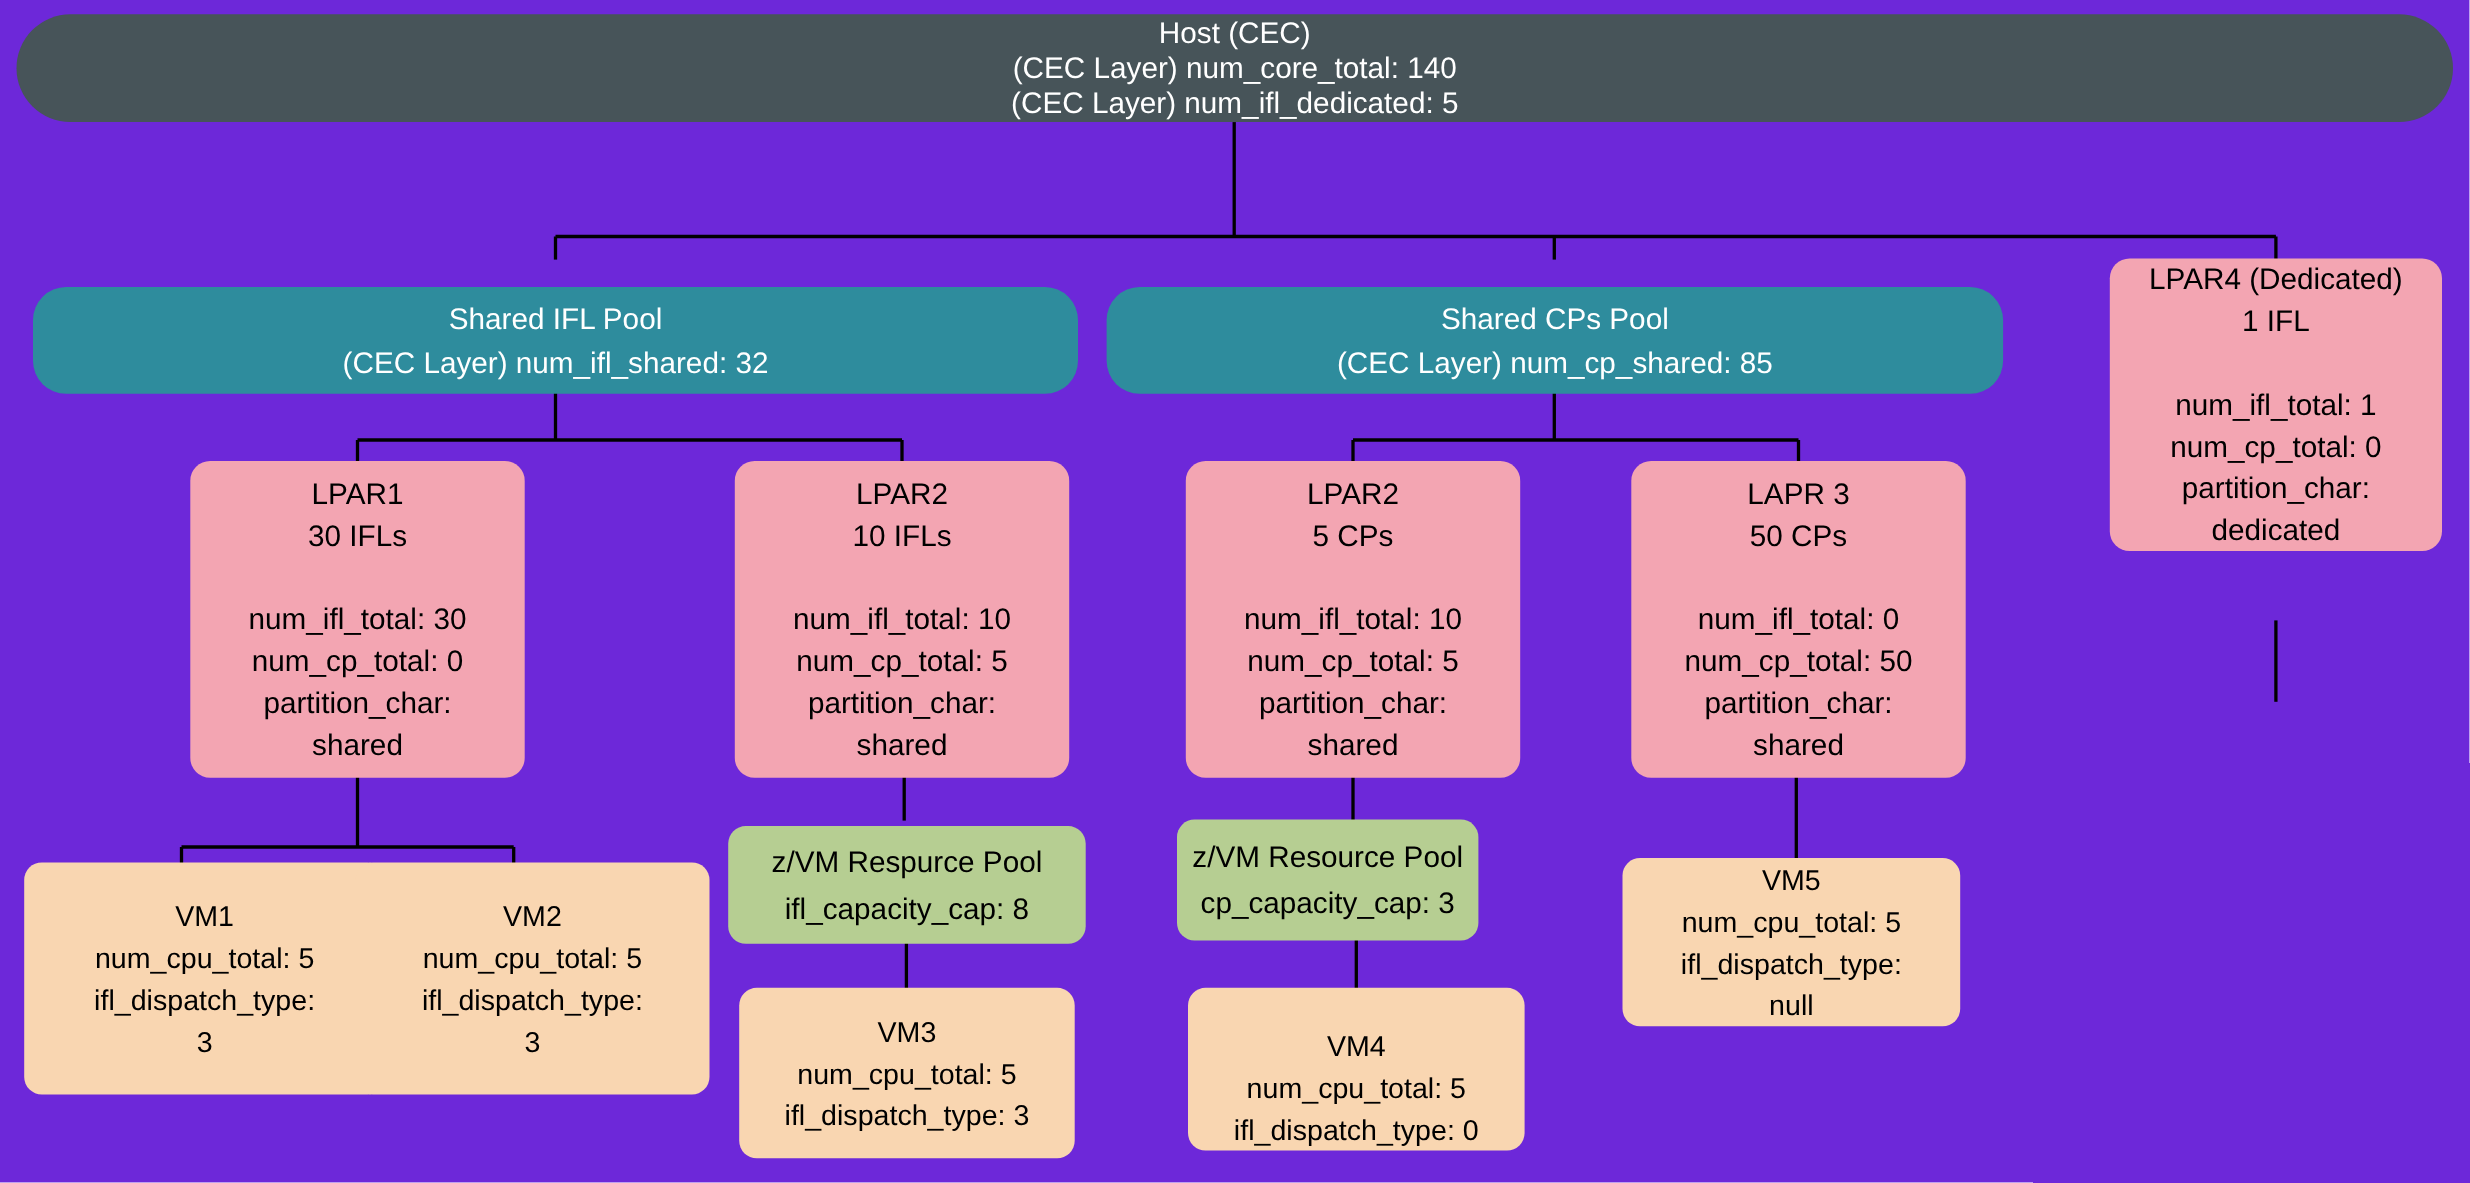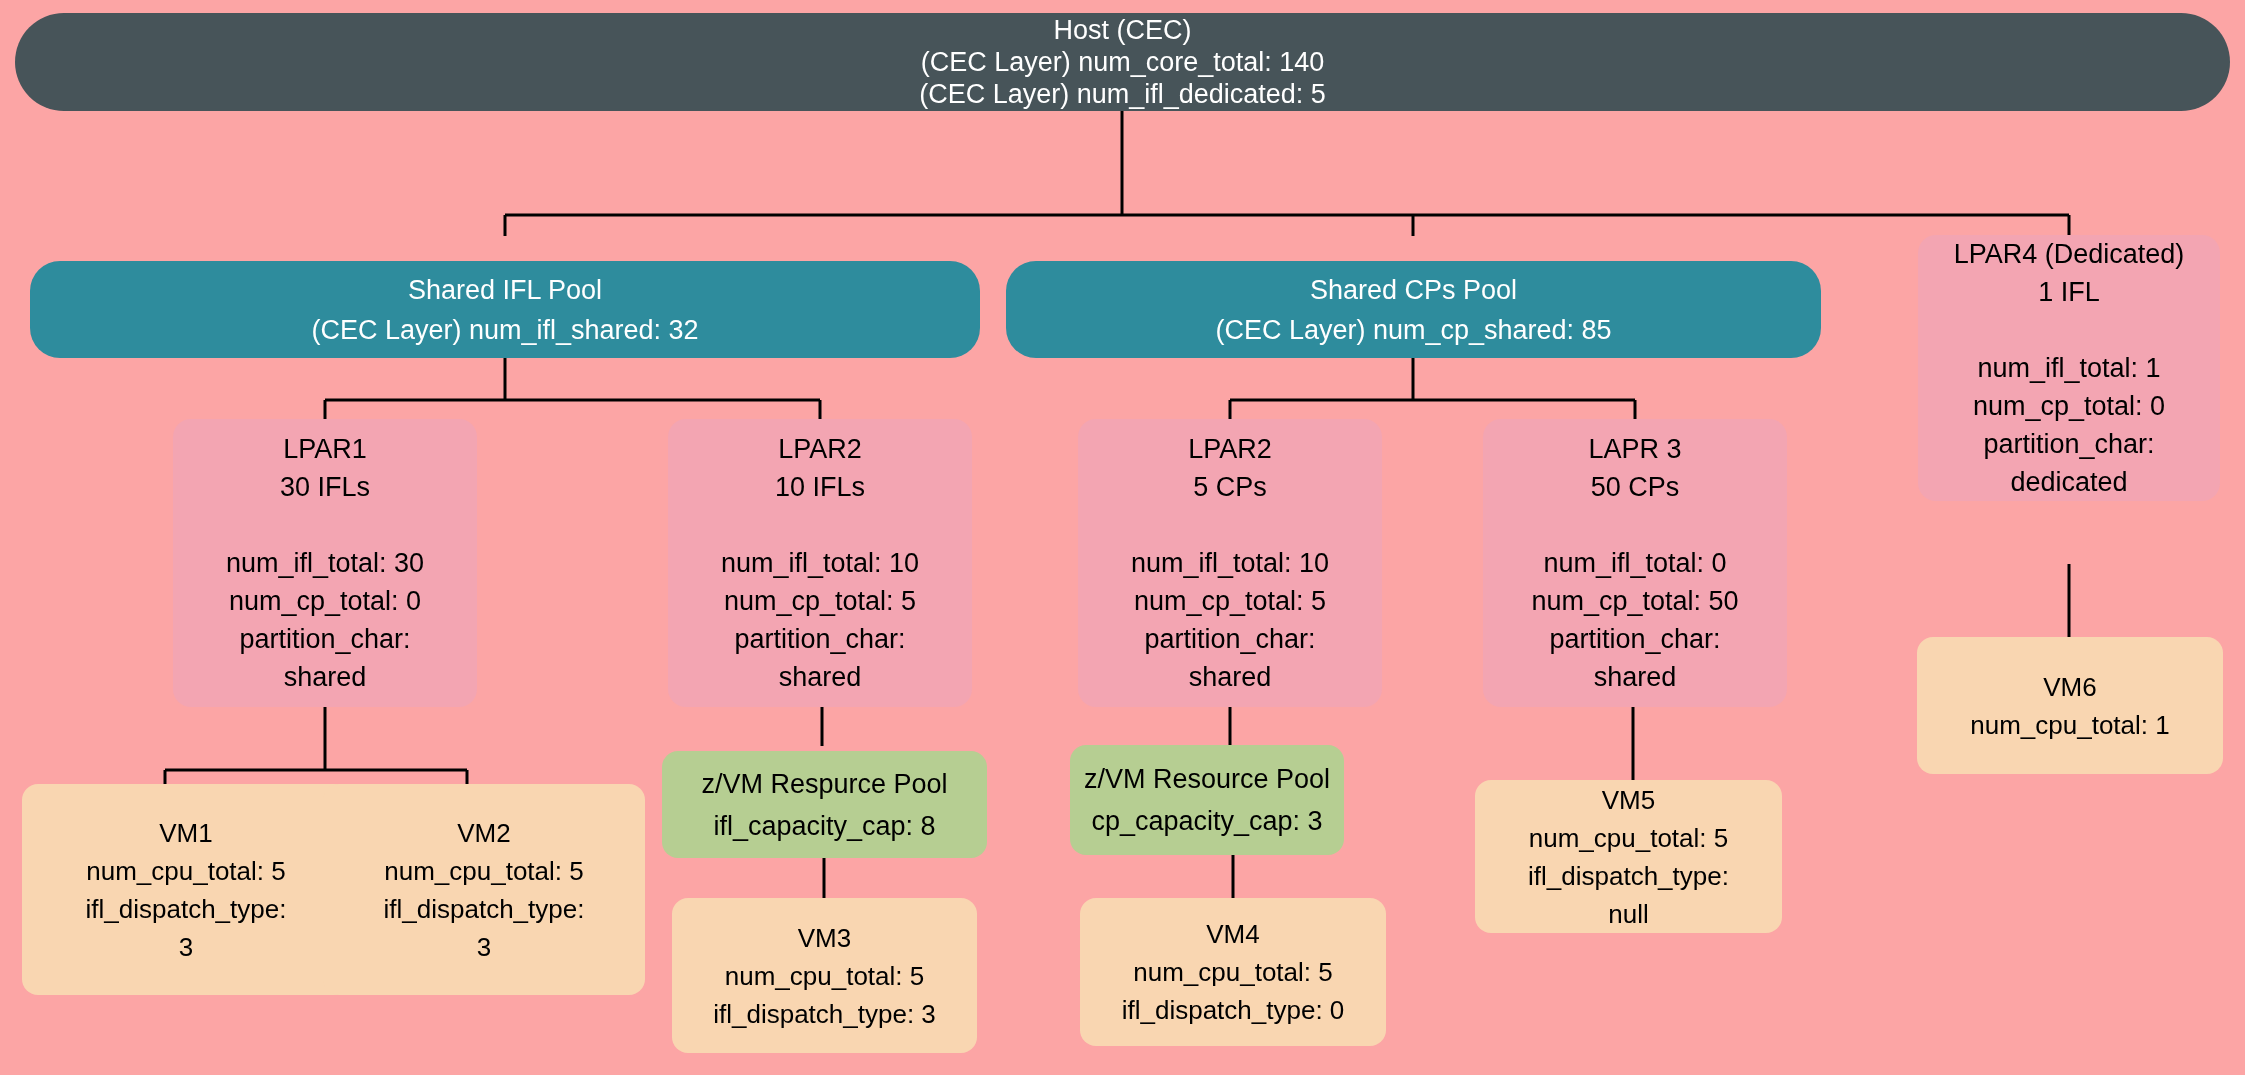--- a/index.html
+++ b/index.html
@@ -1,21 +1,21 @@
 <!DOCTYPE html>
 <html style="--host: #475459; --pool: #2E8C9D; --lpar: #F3A5B2; --zvm_pool: #B6CE92; --vm: #F9D6B1; --line: #000000; --text_light: #FFFFFF; --text_dark: #000000;"><head>
 <meta charset="utf-8">
 <style>
   html, body { margin: 0; padding: 0; background: #ffffff; }
   #canvas {
     position: relative;
     width: 2245px;
     height: 1075px;
     font-family: "Liberation Sans", "DejaVu Sans", sans-serif;
-    background: #fca5a5;
+    background: #6d28d9;
     overflow: hidden;
   }
   #connectors {
     position: absolute;
     left: 0; top: 0;
     width: 2245px; height: 1075px;
   }
   #connectors path {
     stroke: var(--line, #000);
     stroke-width: 3;
@@ -190,31 +190,27 @@
     <div class="txt">VM3
 num_cpu_total: 5
 ifl_dispatch_type: 3</div>
   </div>
 
   <div class="node node-zvm" style="left:1070px; top:745px; width:274px; height:110px;">
     <div class="txt">z/VM Resource Pool
 cp_capacity_cap: 3</div>
   </div>
 
-  <div class="node node-vm" style="left:1080px; top:898px; width:306px; height:148px;">
+  <div class="node node-vm" style="left:1080px; top:898px; width:306px; height:148px;align-items:flex-end;">
     <div class="txt">VM4
 num_cpu_total: 5
 ifl_dispatch_type: 0</div>
   </div>
 
   <div class="node node-vm" style="left:1475px; top:780px; width:307px; height:153px;">
     <div class="txt">VM5
 num_cpu_total: 5
 ifl_dispatch_type:
 null</div>
   </div>
 
-  <div class="node node-vm" style="left:1917px; top:637px; width:306px; height:137px;">
-    <div class="txt">VM6
-num_cpu_total: 1</div>
-  </div>
 
 </div>
 
 </body></html>

